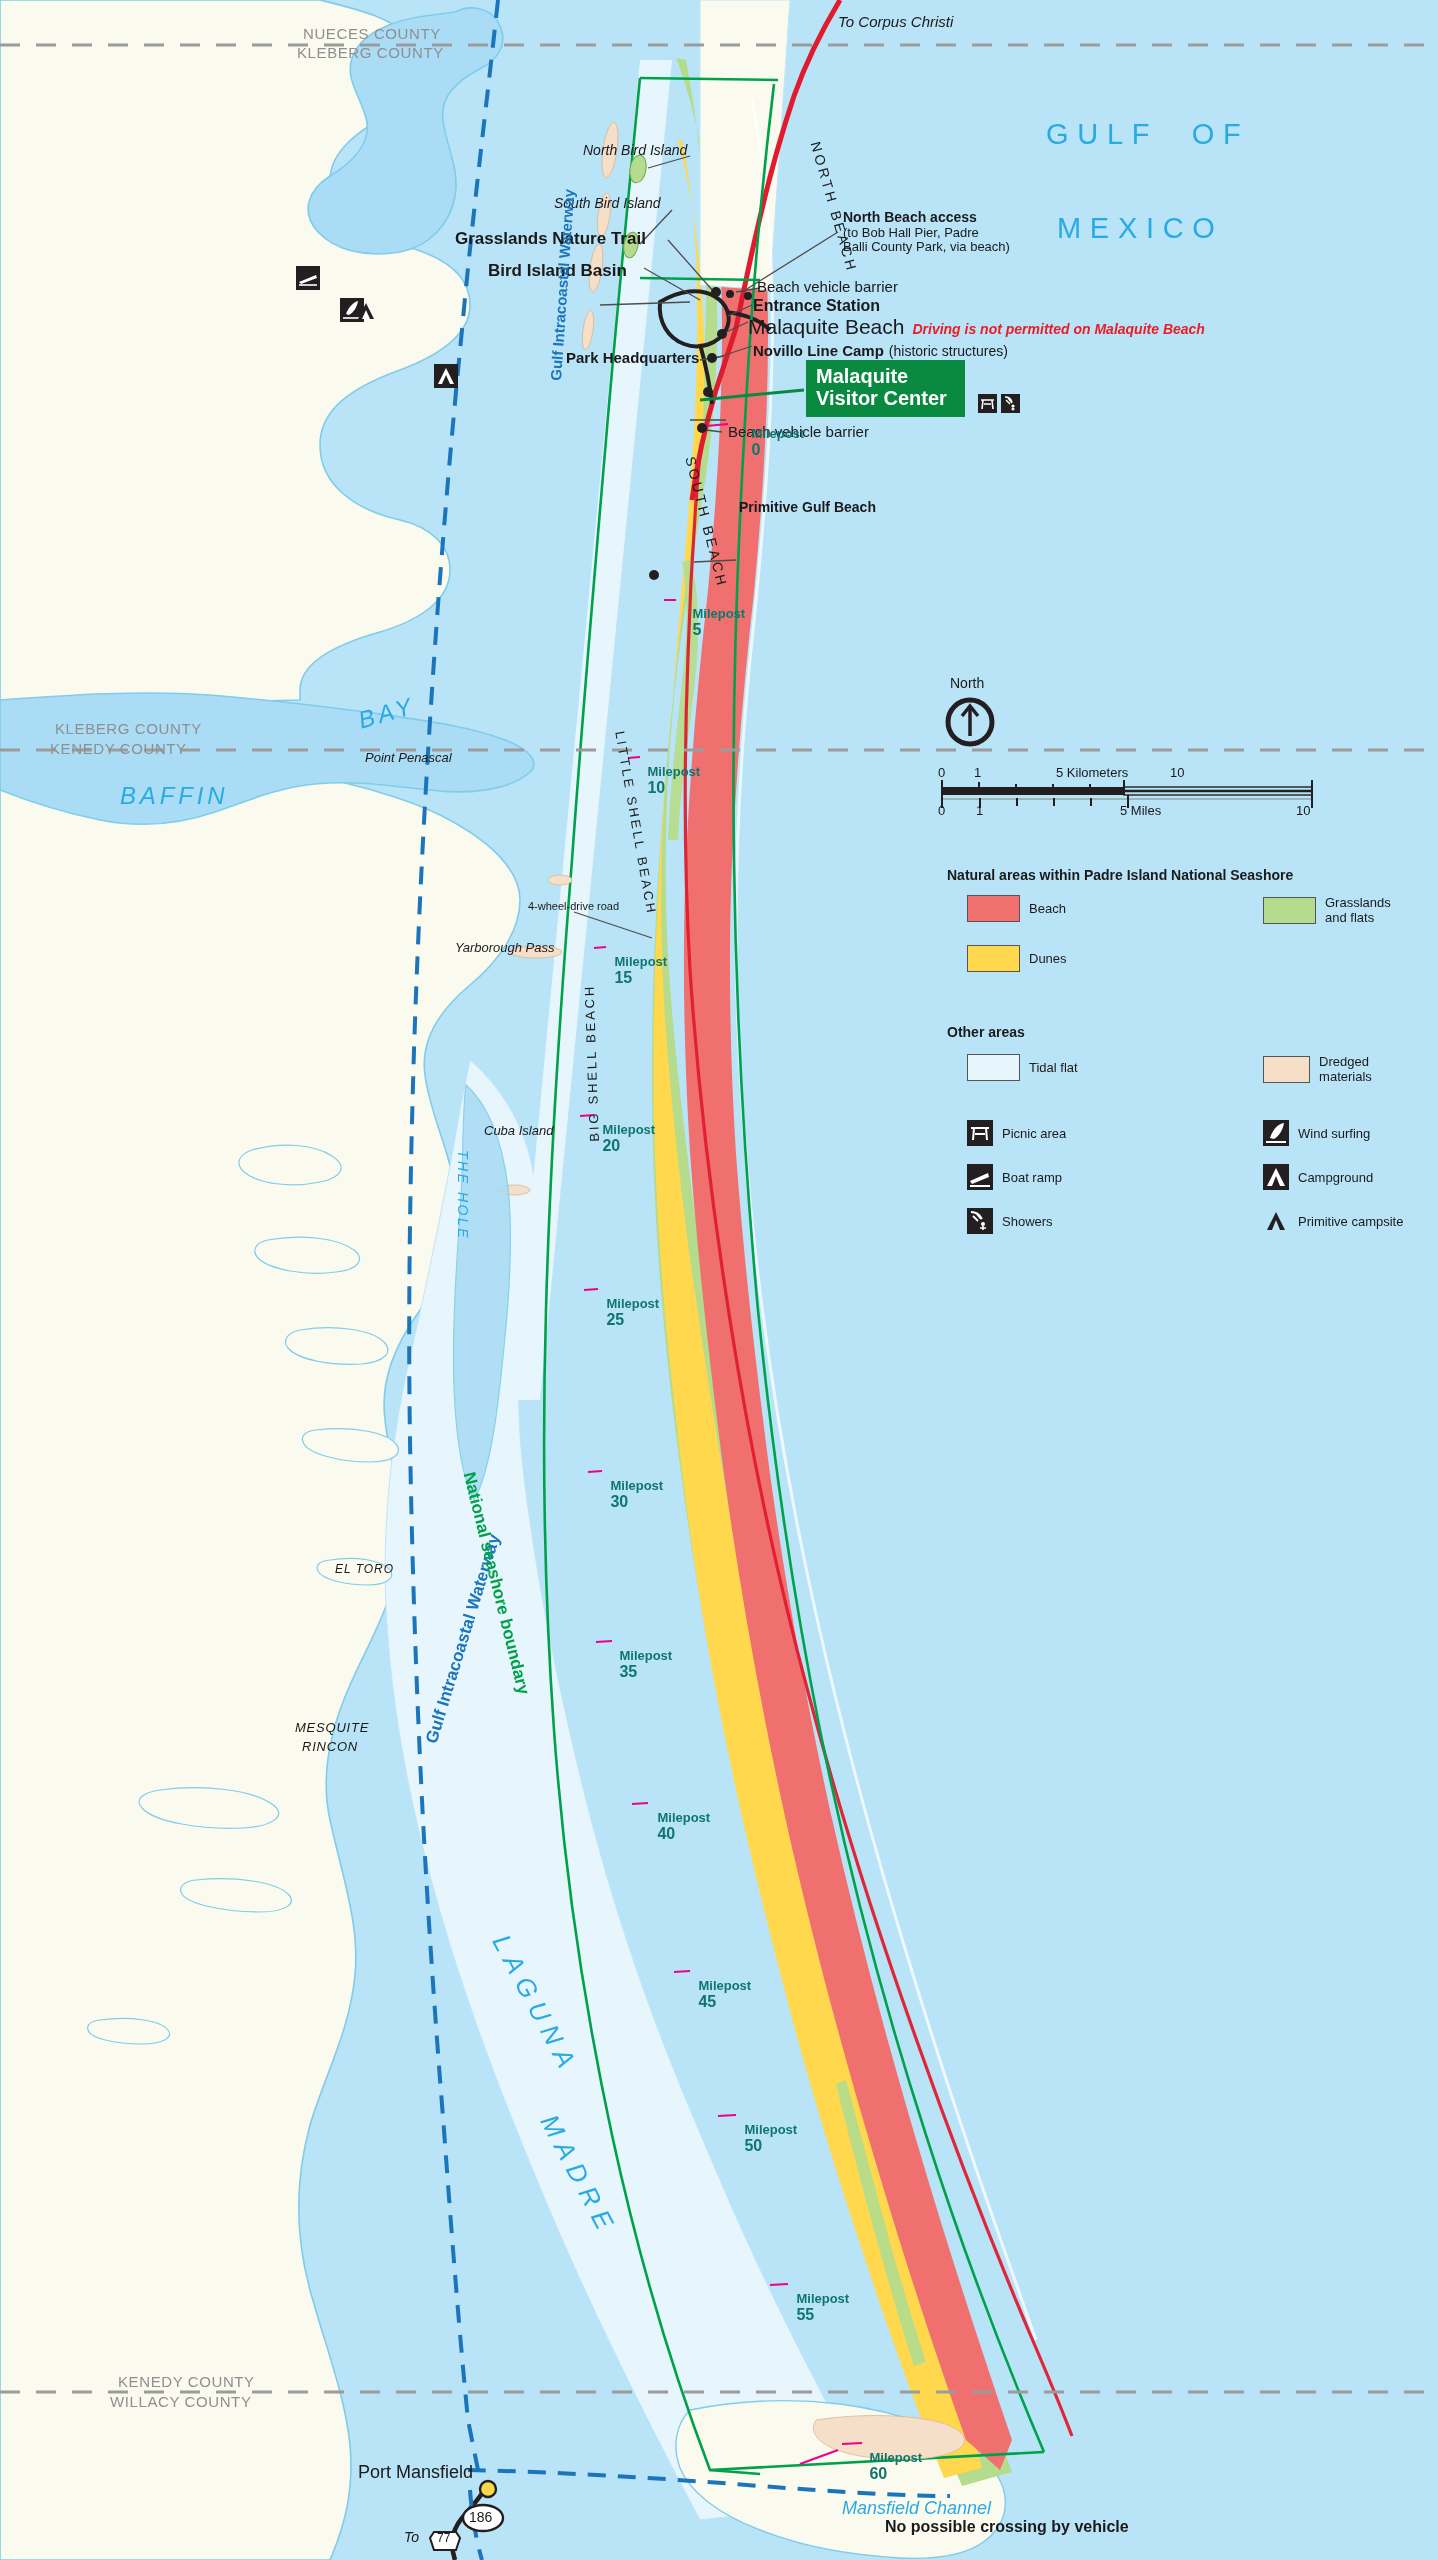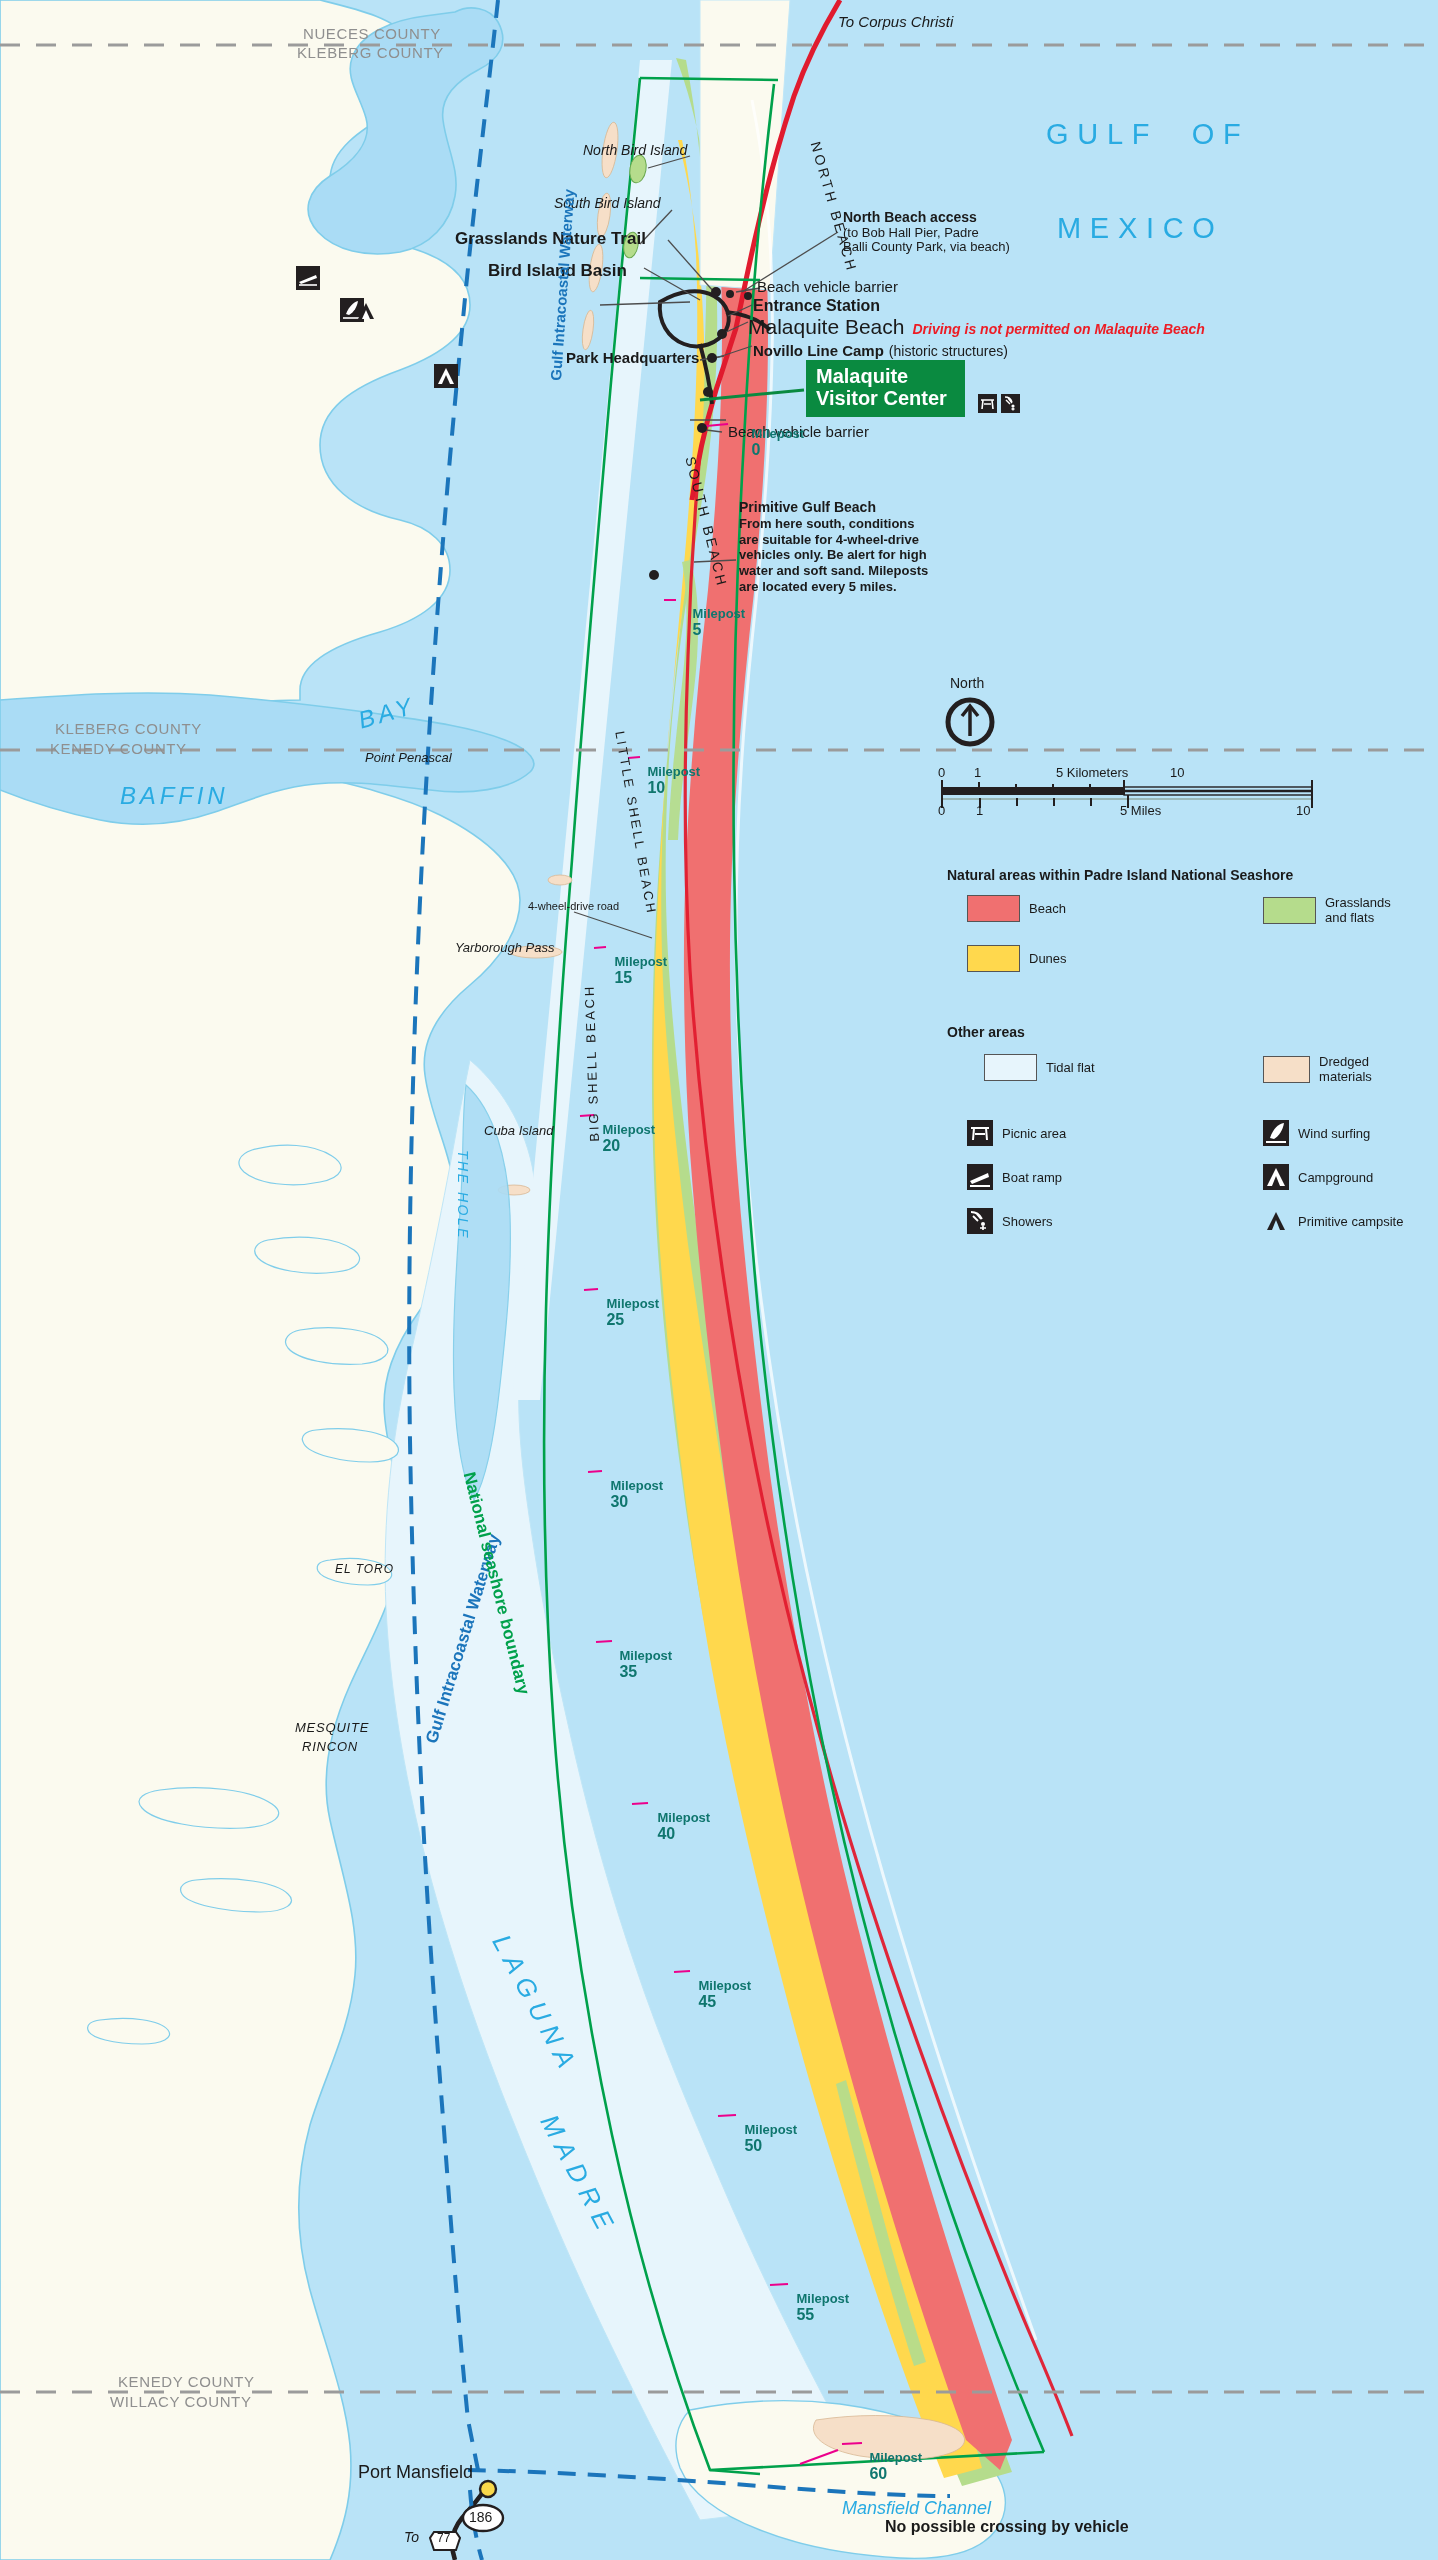--- a/index.html
+++ b/index.html
@@ -357,25 +357,20 @@
 
   <div style="position:absolute;left:753px;top:343px;display:flex;align-items:baseline;gap:5px;">
     <span class="lbl blk bold" style="position:static;font-size:15px;">Novillo Line Camp</span>
     <span class="lbl blk" style="position:static;font-size:14px;">(historic structures)</span>
   </div>
 
   <div class="lbl blk" style="left:728px;top:424px;font-size:15px;">Beach vehicle barrier</div>
 
   <div style="position:absolute;left:739px;top:500px;">
     <div class="lbl blk bold" style="position:static;font-size:14px;">Primitive Gulf Beach</div>
-    <div class="lbl blk bold" style="position:static;font-size:13px;line-height:1.22;">From here south, conditions
-are suitable for 4-wheel-drive
-vehicles only. Be alert for high
-water and soft sand. Mileposts
-are located every 5 miles.</div>
   </div>
 
   <div style="position:absolute;left:842px;top:2498px;">
     <div class="lbl ital" style="position:static;font-size:18px;color:#29abe2;">Mansfield Channel</div>
     <div class="lbl blk bold" style="position:static;font-size:16px;margin-left:43px;">No possible crossing by vehicle</div>
   </div>
 
   <div class="greenbox" style="left:806px;top:360px;">
     <div>Malaquite</div>
     <div>Visitor Center</div>
@@ -505,21 +500,21 @@
       <div class="leg-row" style="position:absolute;left:0;top:50px;">
         <span class="swatch" style="background:#ffd84d;"></span>
         <span>Dunes</span>
       </div>
     </div>
   </div>
 
   <div class="legend" style="left:943px;top:1020px;width:470px;">
     <h4>Other areas</h4>
     <div style="position:relative;height:56px;margin-top:14px;">
-      <div class="leg-row" style="position:absolute;left:17px;top:0;text-align:center;">
+      <div class="leg-row" style="position:absolute;left:0;top:0;text-align:center;">
         <span class="swatch" style="background:#e7f5fc;"></span>
         <span>Tidal flat</span>
       </div>
       <div class="leg-row" style="position:absolute;left:296px;top:0;">
         <span class="swatch" style="background:#f6dfc8;"></span>
         <span>Dredged materials</span>
       </div>
     </div>
   </div>
 

